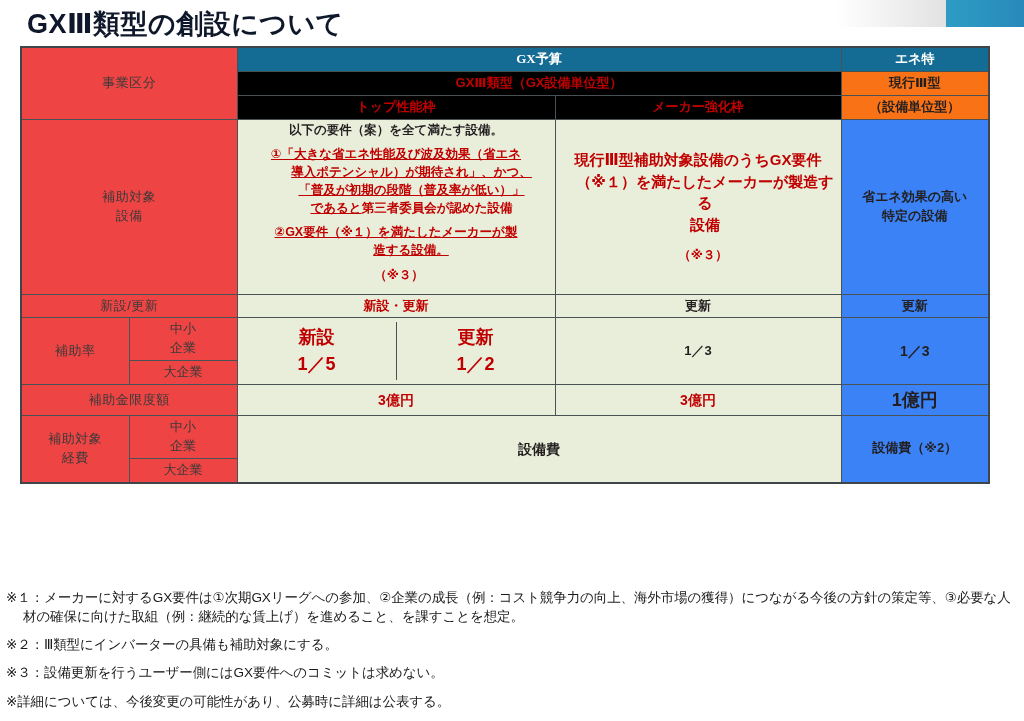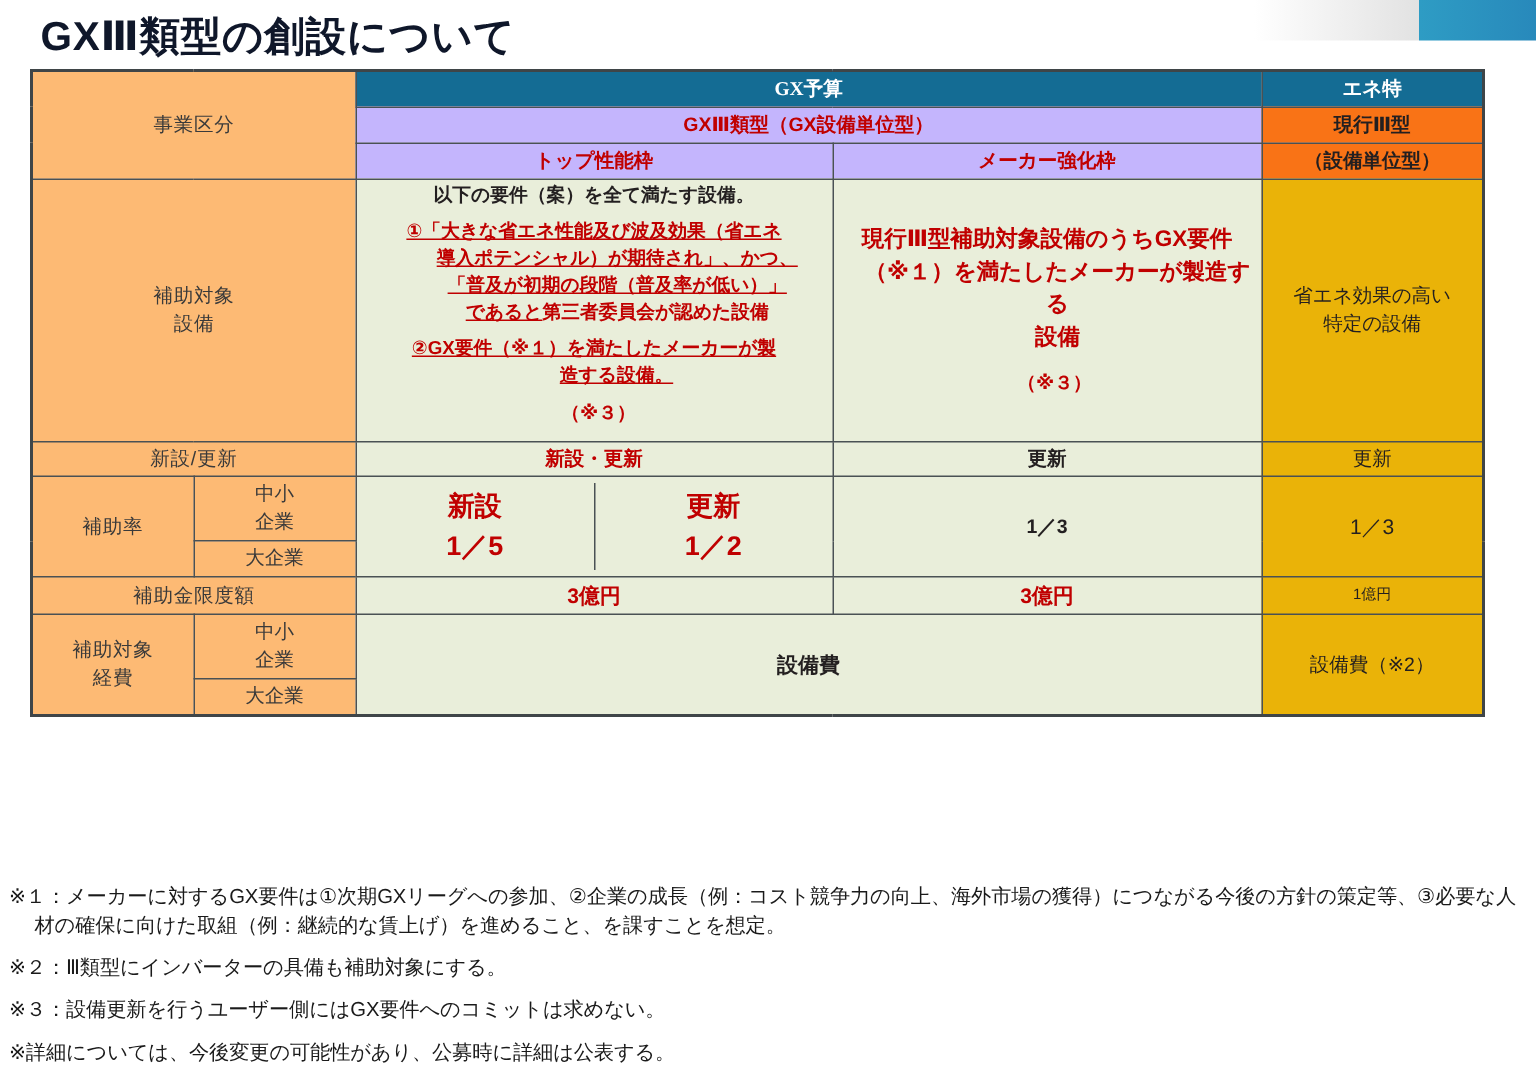--- a/index.html
+++ b/index.html
@@ -72,26 +72,26 @@
   }
 
   
   .c-lab1 { width: 108px; }
   .c-lab2 { width: 108px; }
   .c-top  { width: 318px; }
   .c-mak  { width: 286px; }
   .c-ene  { width: 148px; }
 
   
-  .fill-label   { background: #fdba74; }
+  .fill-label   { background: #ef4444; }
   .fill-teal    { background: #146c94; color: #ffffff; font-weight: bold; font-family: Liberation Serif, serif; }
-  .fill-green-d { background: #c4b5fd; }
+  .fill-green-d { background: #000000; }
   .fill-green-l { background: #e9eeda; }
   .fill-orange  { background: #f97316; }
-  .fill-grey    { background: #eab308; }
+  .fill-grey    { background: #3b82f6; font-weight: bold; }
 
   .red      { color: #c00000; }
   .bold     { font-weight: bold; }
   .blk      { color: #231f20; }
 
   td.lab {
     font-size: 14px;
     color: #3a3a3a;
     letter-spacing: 0.5px;
   }
@@ -273,21 +273,21 @@
       <td class="fill-grey" rowspan="2" style="font-size:14px">1／3</td>
     </tr>
     <tr>
       <td class="fill-label lab-sub">大企業</td>
     </tr>
 
     <tr>
       <td class="fill-label lab" colspan="2">補助金限度額</td>
       <td class="fill-green-l red bold" style="font-size:14px">3億円</td>
       <td class="fill-green-l red bold" style="font-size:14px">3億円</td>
-      <td class="fill-grey" style="font-size:10px">1億円</td>
+      <td class="fill-grey" style="font-size:18px">1億円</td>
     </tr>
 
     <tr>
       <td class="fill-label lab" rowspan="2">
         <span class="two-line">補助対象</span>
         <span class="two-line">経費</span>
       </td>
       <td class="fill-label lab-sub">
         <span class="two-line">中小</span>
         <span class="two-line">企業</span>

